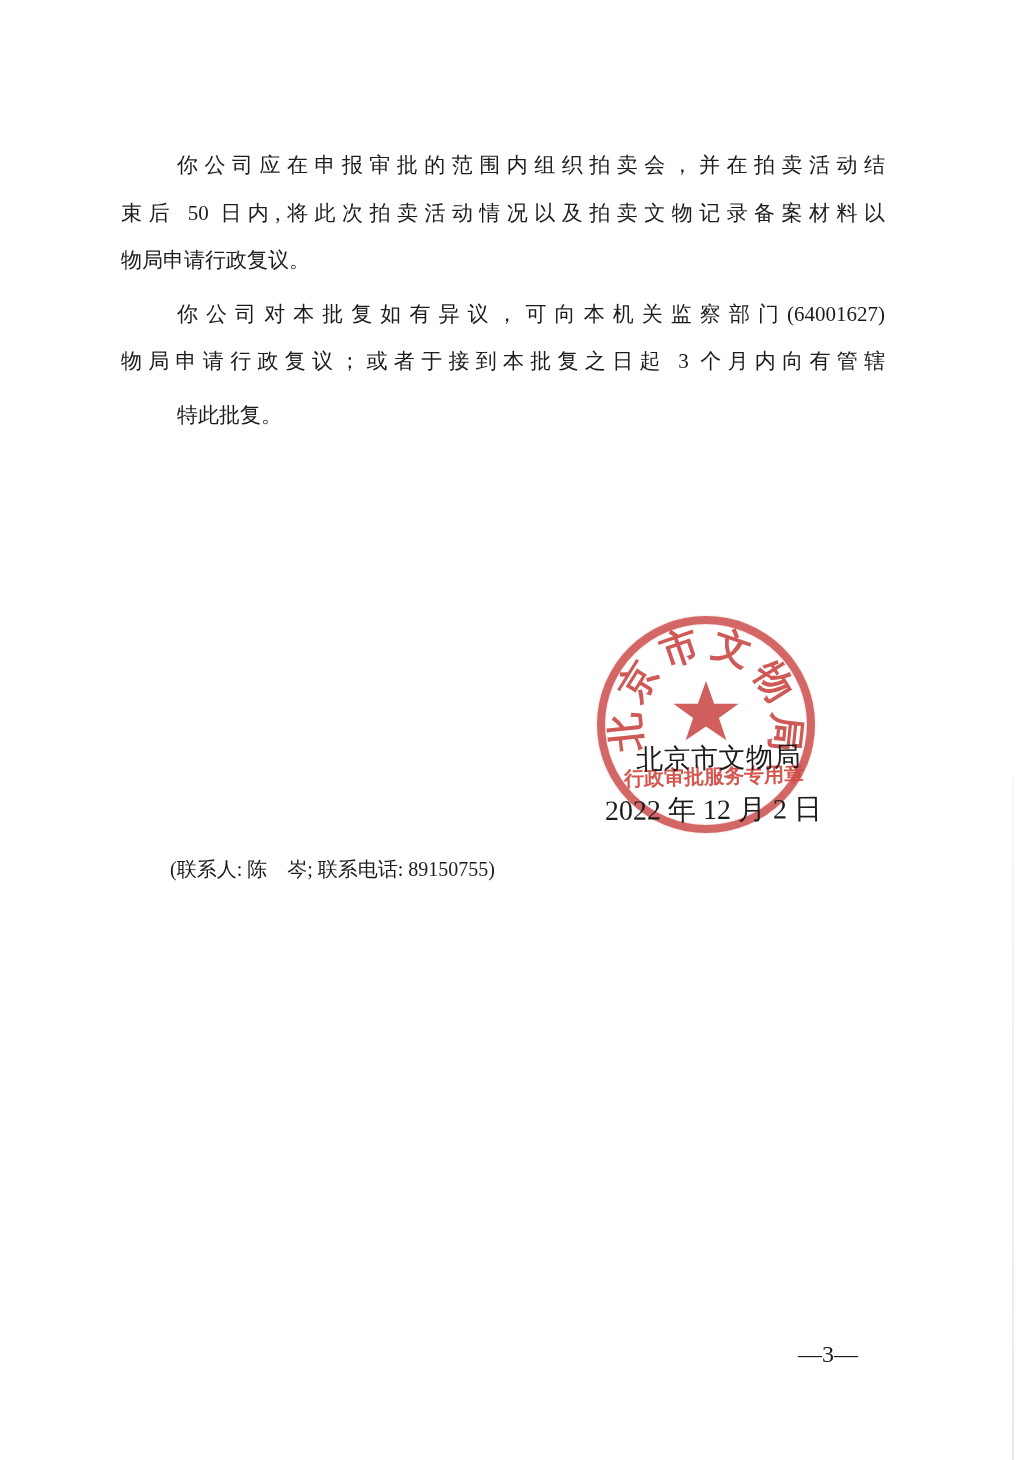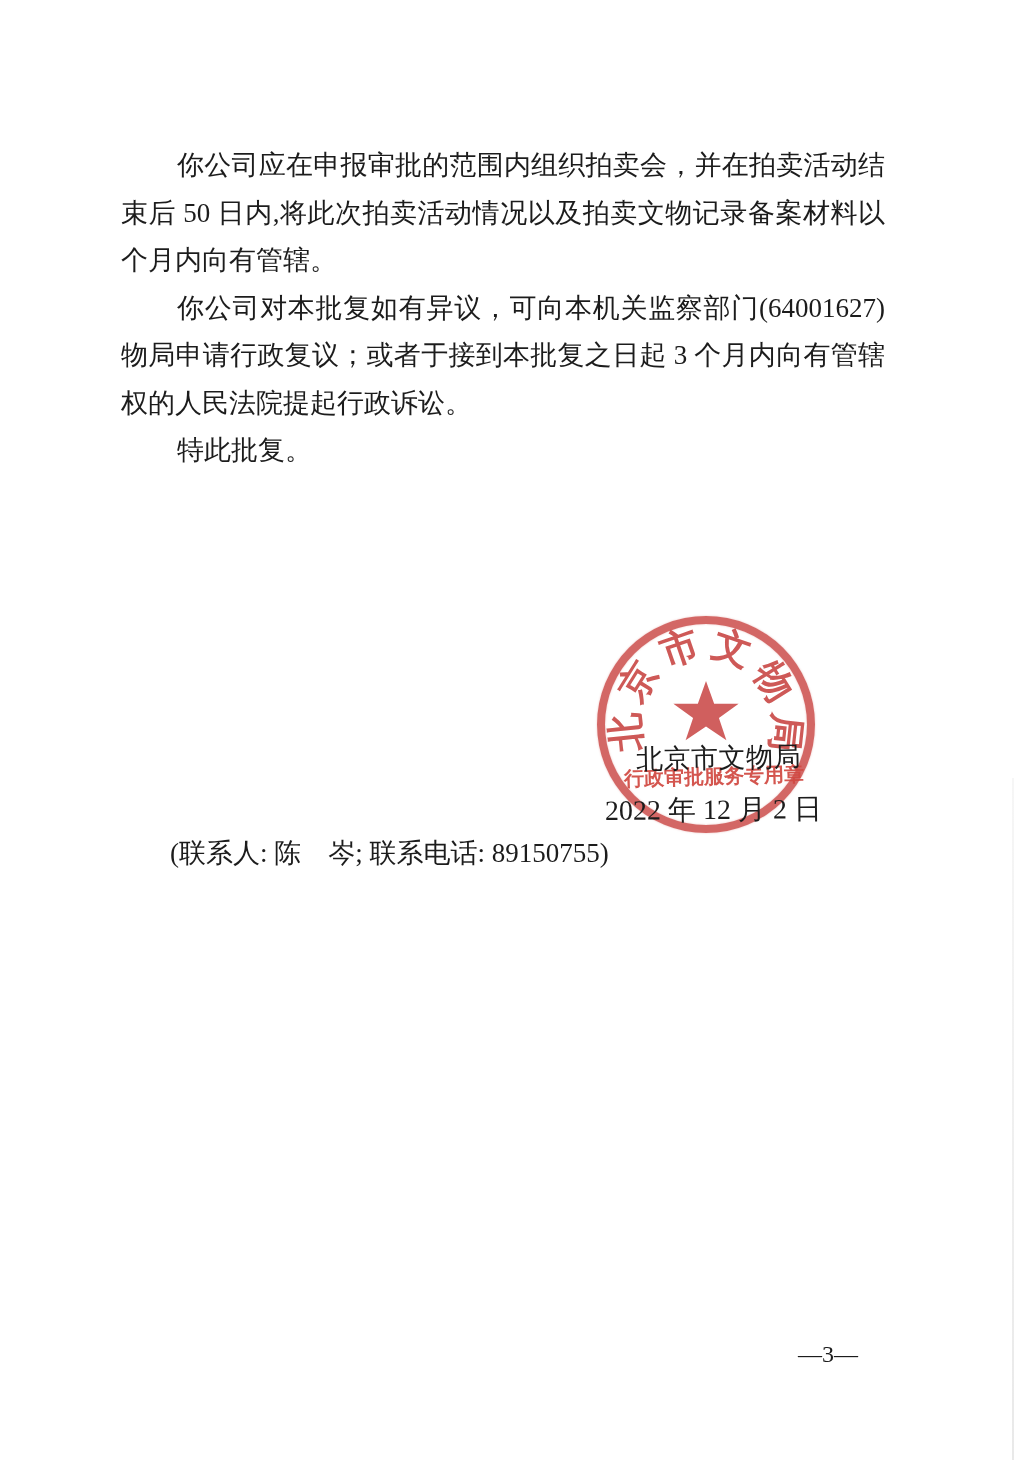--- a/index.html
+++ b/index.html
@@ -7,24 +7,24 @@
     position:relative;
     width:1028px;height:1460px;
     background:#ffffff;
     overflow:hidden;
     font-family:"Liberation Serif","DejaVu Serif",serif;
     color:#1c1c1c;
   }
   
   .body-text{
     position:absolute;left:121px;top:142px;width:764px;
-    font-size:27px;
+    font-size:21px;
   }
   .para{margin:0;}
-  .para + .para{}
+  .para + .para{margin-top:6px;}
   .line{
     height:47.5px;line-height:47.5px;
     text-align:justify;
     white-space:normal;
   }
   .line.jfull{text-align-last:justify;}
   .line.indent{text-indent:56px;}
   
   .seal{position:absolute;left:0;top:0;}
   .seal-ring{
@@ -67,48 +67,47 @@
     z-index:2;
   }
   .sig-date{
     position:absolute;left:605px;top:791px;
     font-size:28px;color:#1c1c1c;white-space:nowrap;
     transform:rotate(-0.5deg);
     z-index:2;
   }
   
   .contact{
-    position:absolute;left:170px;top:835px;
-    font-size:27px;color:#1c1c1c;white-space:nowrap;
+    position:absolute;left:170px;top:856px;
+    font-size:20px;color:#1c1c1c;white-space:nowrap;
   }
   .page-num{
     position:absolute;left:798px;top:1341px;
     font-size:24px;color:#1c1c1c;white-space:nowrap;
   }
   
   .scan-line{
     position:absolute;left:1012px;top:778px;width:2px;height:682px;
     background:linear-gradient(#f6f6f6,#e9e9e9);
   }
 </style>
 </head>
 <body>
 
 <div class="page">
 
   <div class="body-text">
     <div class="para">
       <div class="line jfull indent">你公司应在申报审批的范围内组织拍卖会，并在拍卖活动结</div>
       <div class="line jfull">束后 50 日内,将此次拍卖活动情况以及拍卖文物记录备案材料以</div>
-      <div class="line">个月内向有管辖。</div>
+      <div class="line">物局申请行政复议。</div>
     </div>
     <div class="para">
       <div class="line jfull indent">你公司对本批复如有异议，可向本机关监察部门(64001627)</div>
       <div class="line jfull">物局申请行政复议；或者于接到本批复之日起 3 个月内向有管辖</div>
-      <div class="line">权的人民法院提起行政诉讼。</div>
     </div>
     <div class="para">
       <div class="line indent">特此批复。</div>
     </div>
   </div>
 
   <div class="seal">
     <div class="seal-ring"></div>
     <div class="seal-star"></div>
     <div class="seal-arc">

